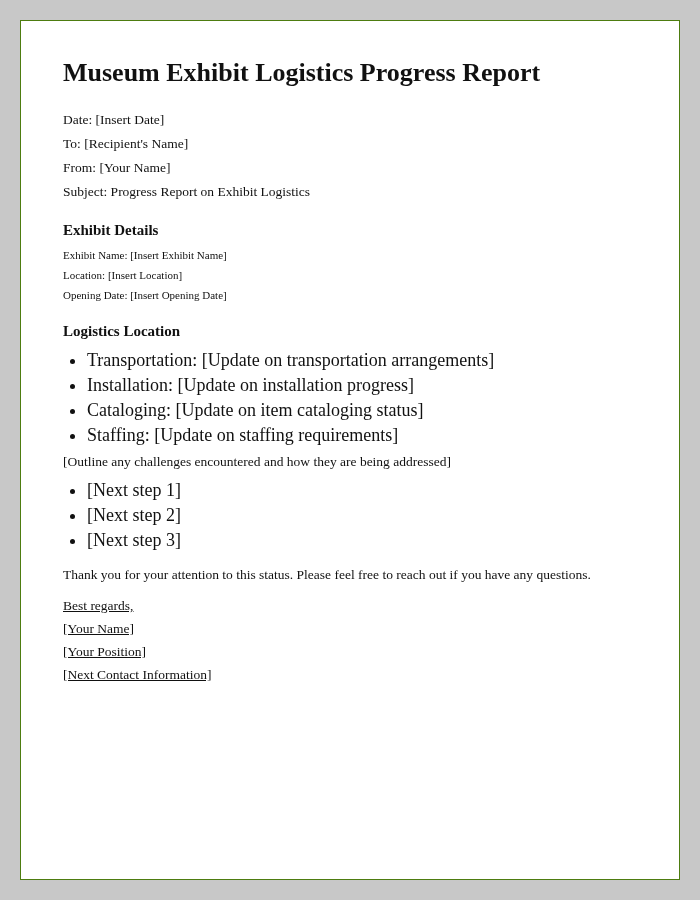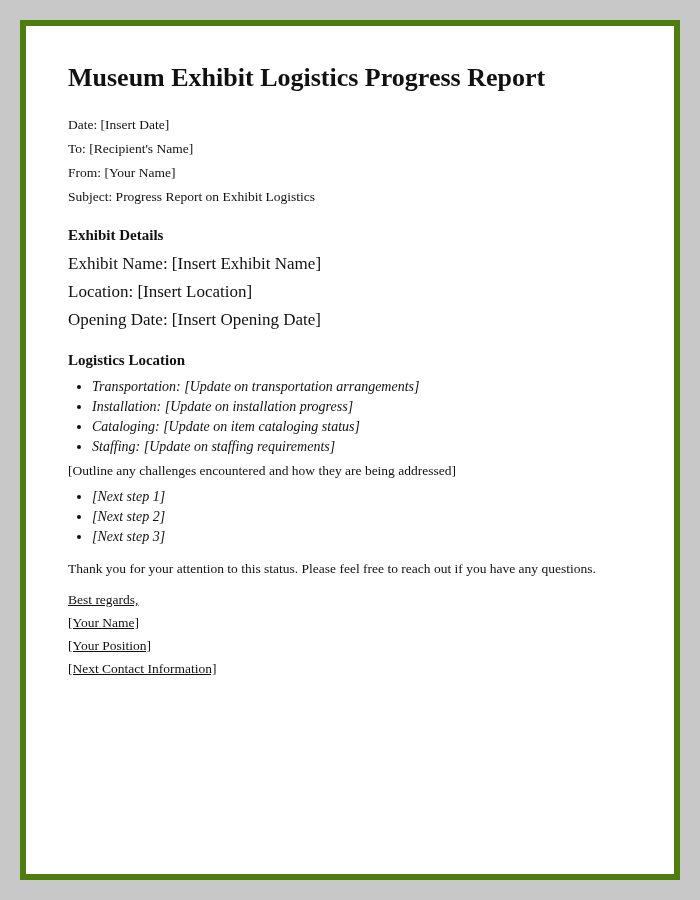--- a/index.html
+++ b/index.html
@@ -15,21 +15,21 @@
       align-items: flex-start;
       min-height: 900px;
       padding: 20px;
       font-family: Georgia, 'Times New Roman', serif;
     }
 
     .page-container {
       width: 660px;
       min-height: 860px;
       background: #ffffff;
-      border: 6px solid #4d7c0f;
+      border: 1px solid #4d7c0f;
       padding: 36px 42px 36px 42px;
       color: #111111;
     }
 
     .report-title {
       font-size: 26px;
       font-weight: bold;
       line-height: 1.25;
       margin-bottom: 22px;
     }
@@ -40,34 +40,33 @@
     }
 
     .section-heading {
       font-size: 15px;
       font-weight: bold;
       margin-top: 22px;
       margin-bottom: 10px;
     }
 
     .field-line {
-      font-size: 17px;
+      font-size: 11px;
       margin-bottom: 8px;
     }
 
     .bullet-list {
       list-style-type: disc;
       margin-left: 24px;
       margin-bottom: 6px;
     }
 
     .bullet-list li {
-      font-size: 14px;
+      font-size: 18px;
       margin-bottom: 4px;
-      font-style: italic;
     }
 
     .body-text {
       font-size: 13.5px;
       margin-bottom: 8px;
       line-height: 1.5;
     }
 
     .signature-block {
       font-size: 13.5px;

